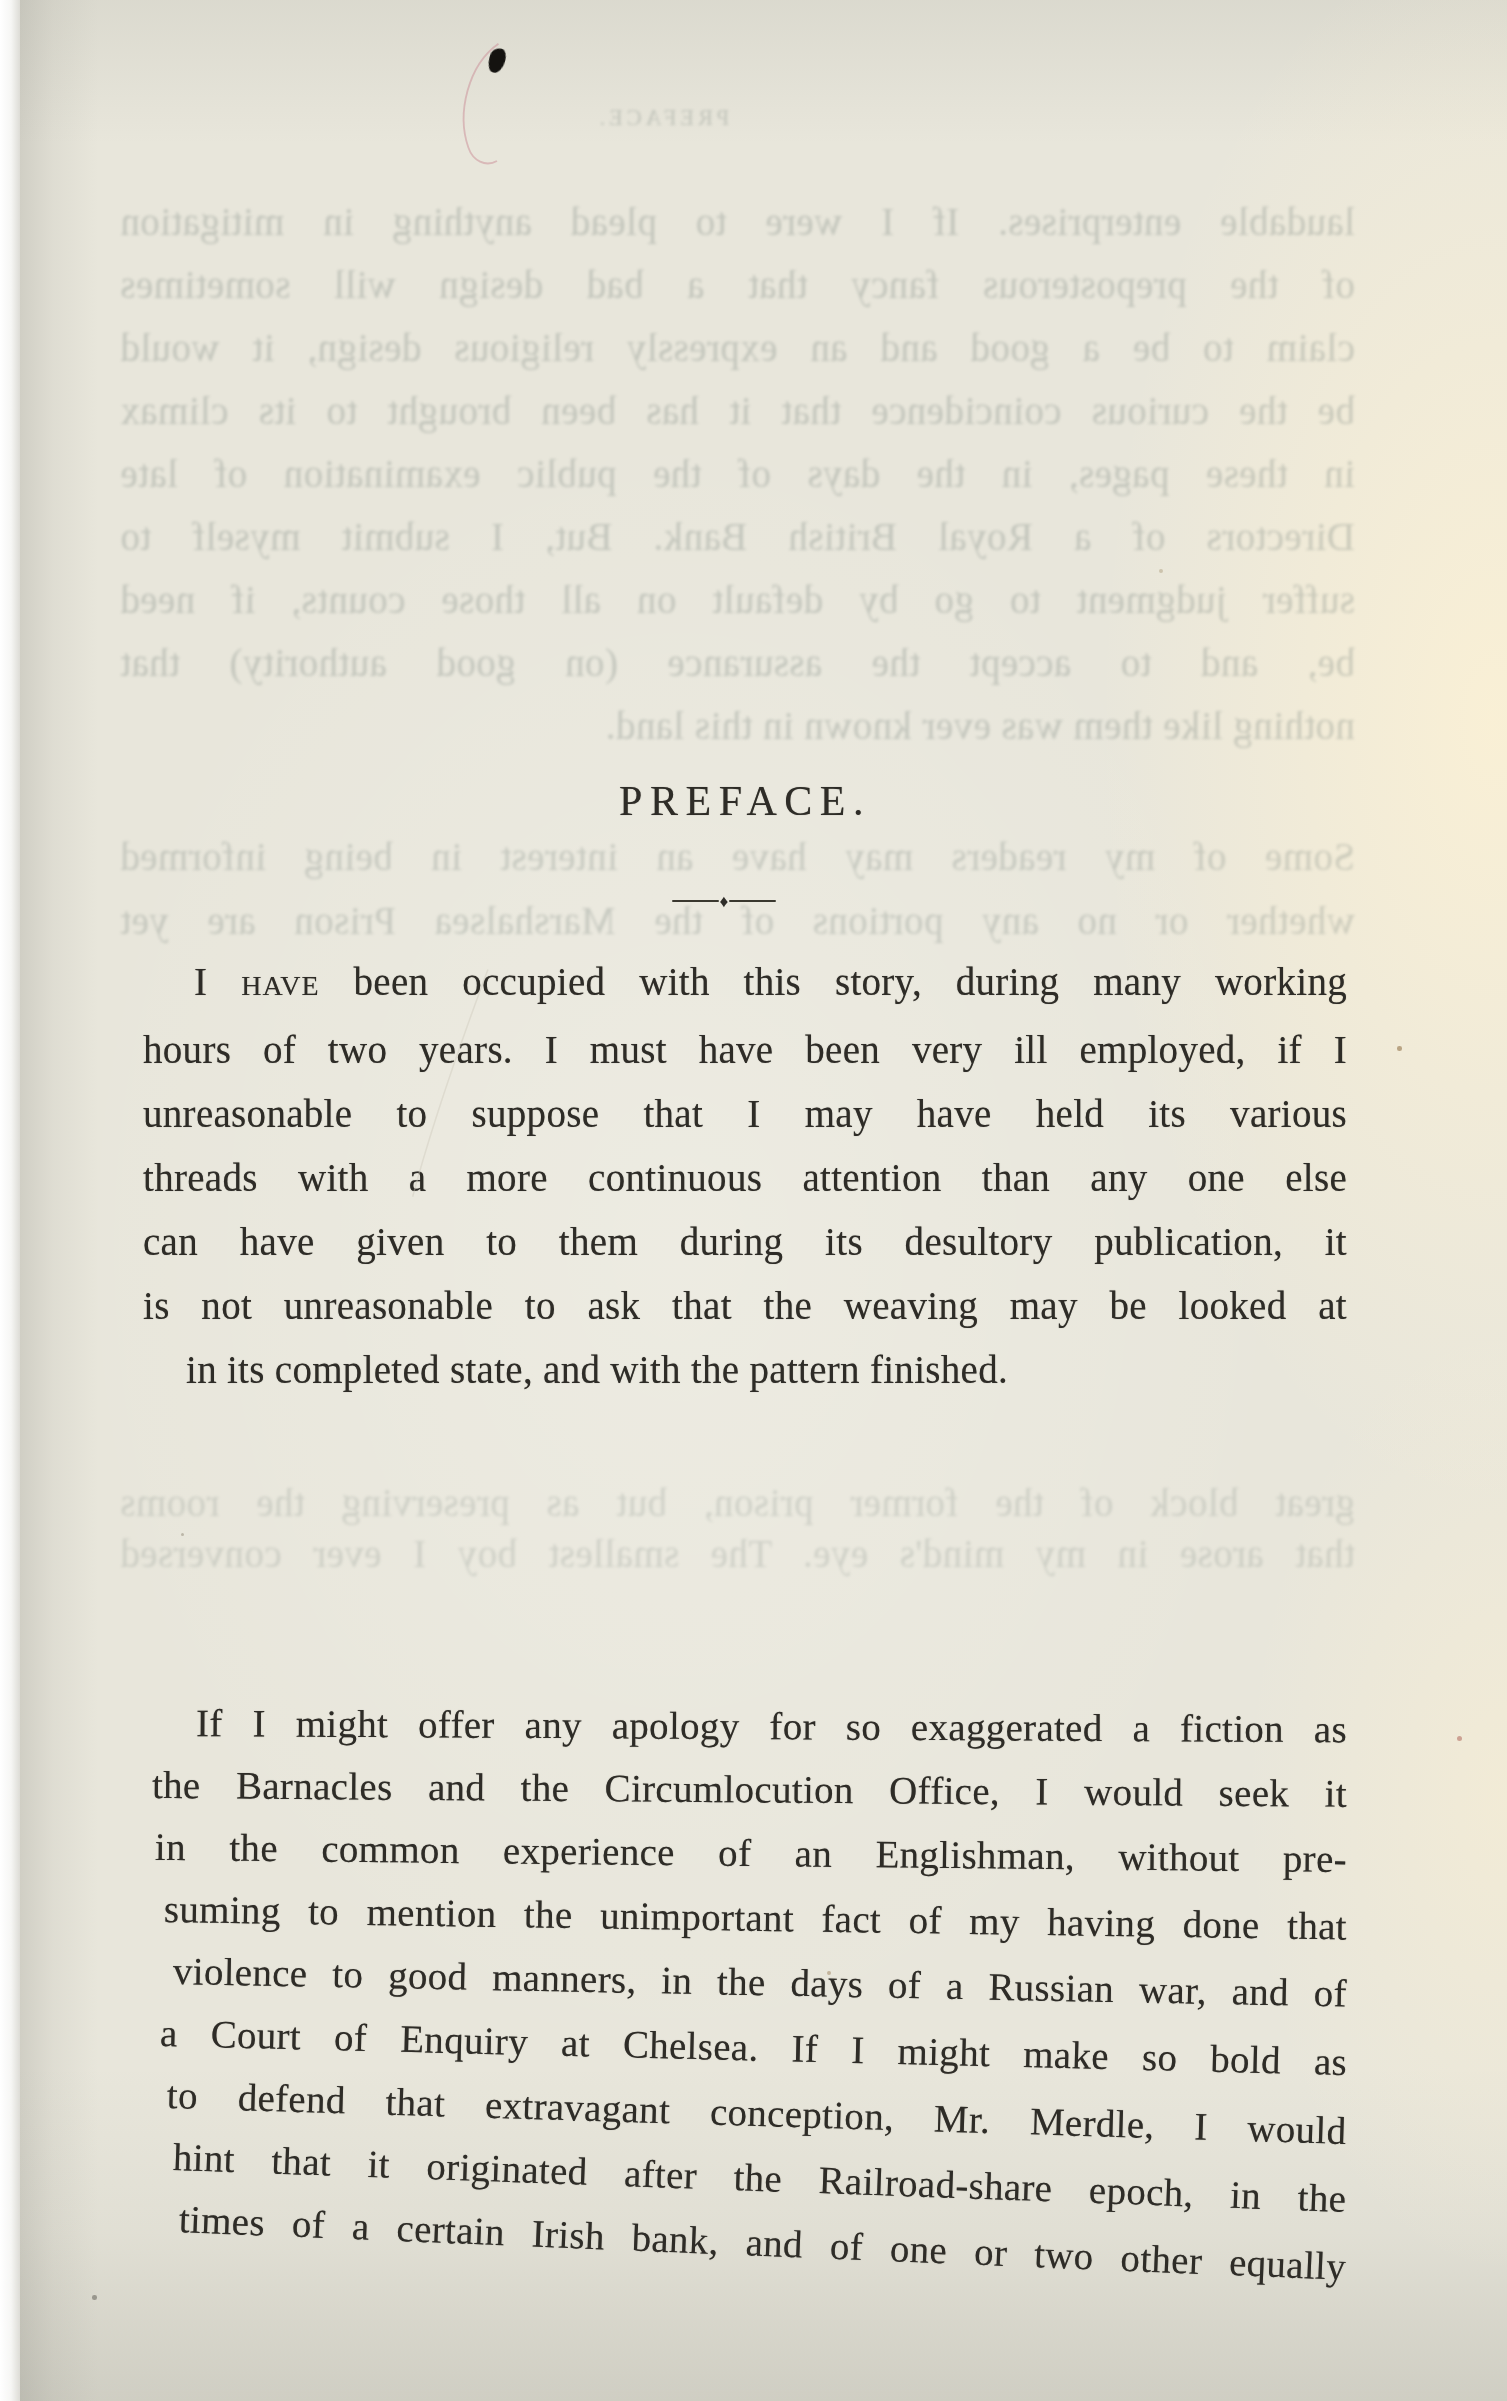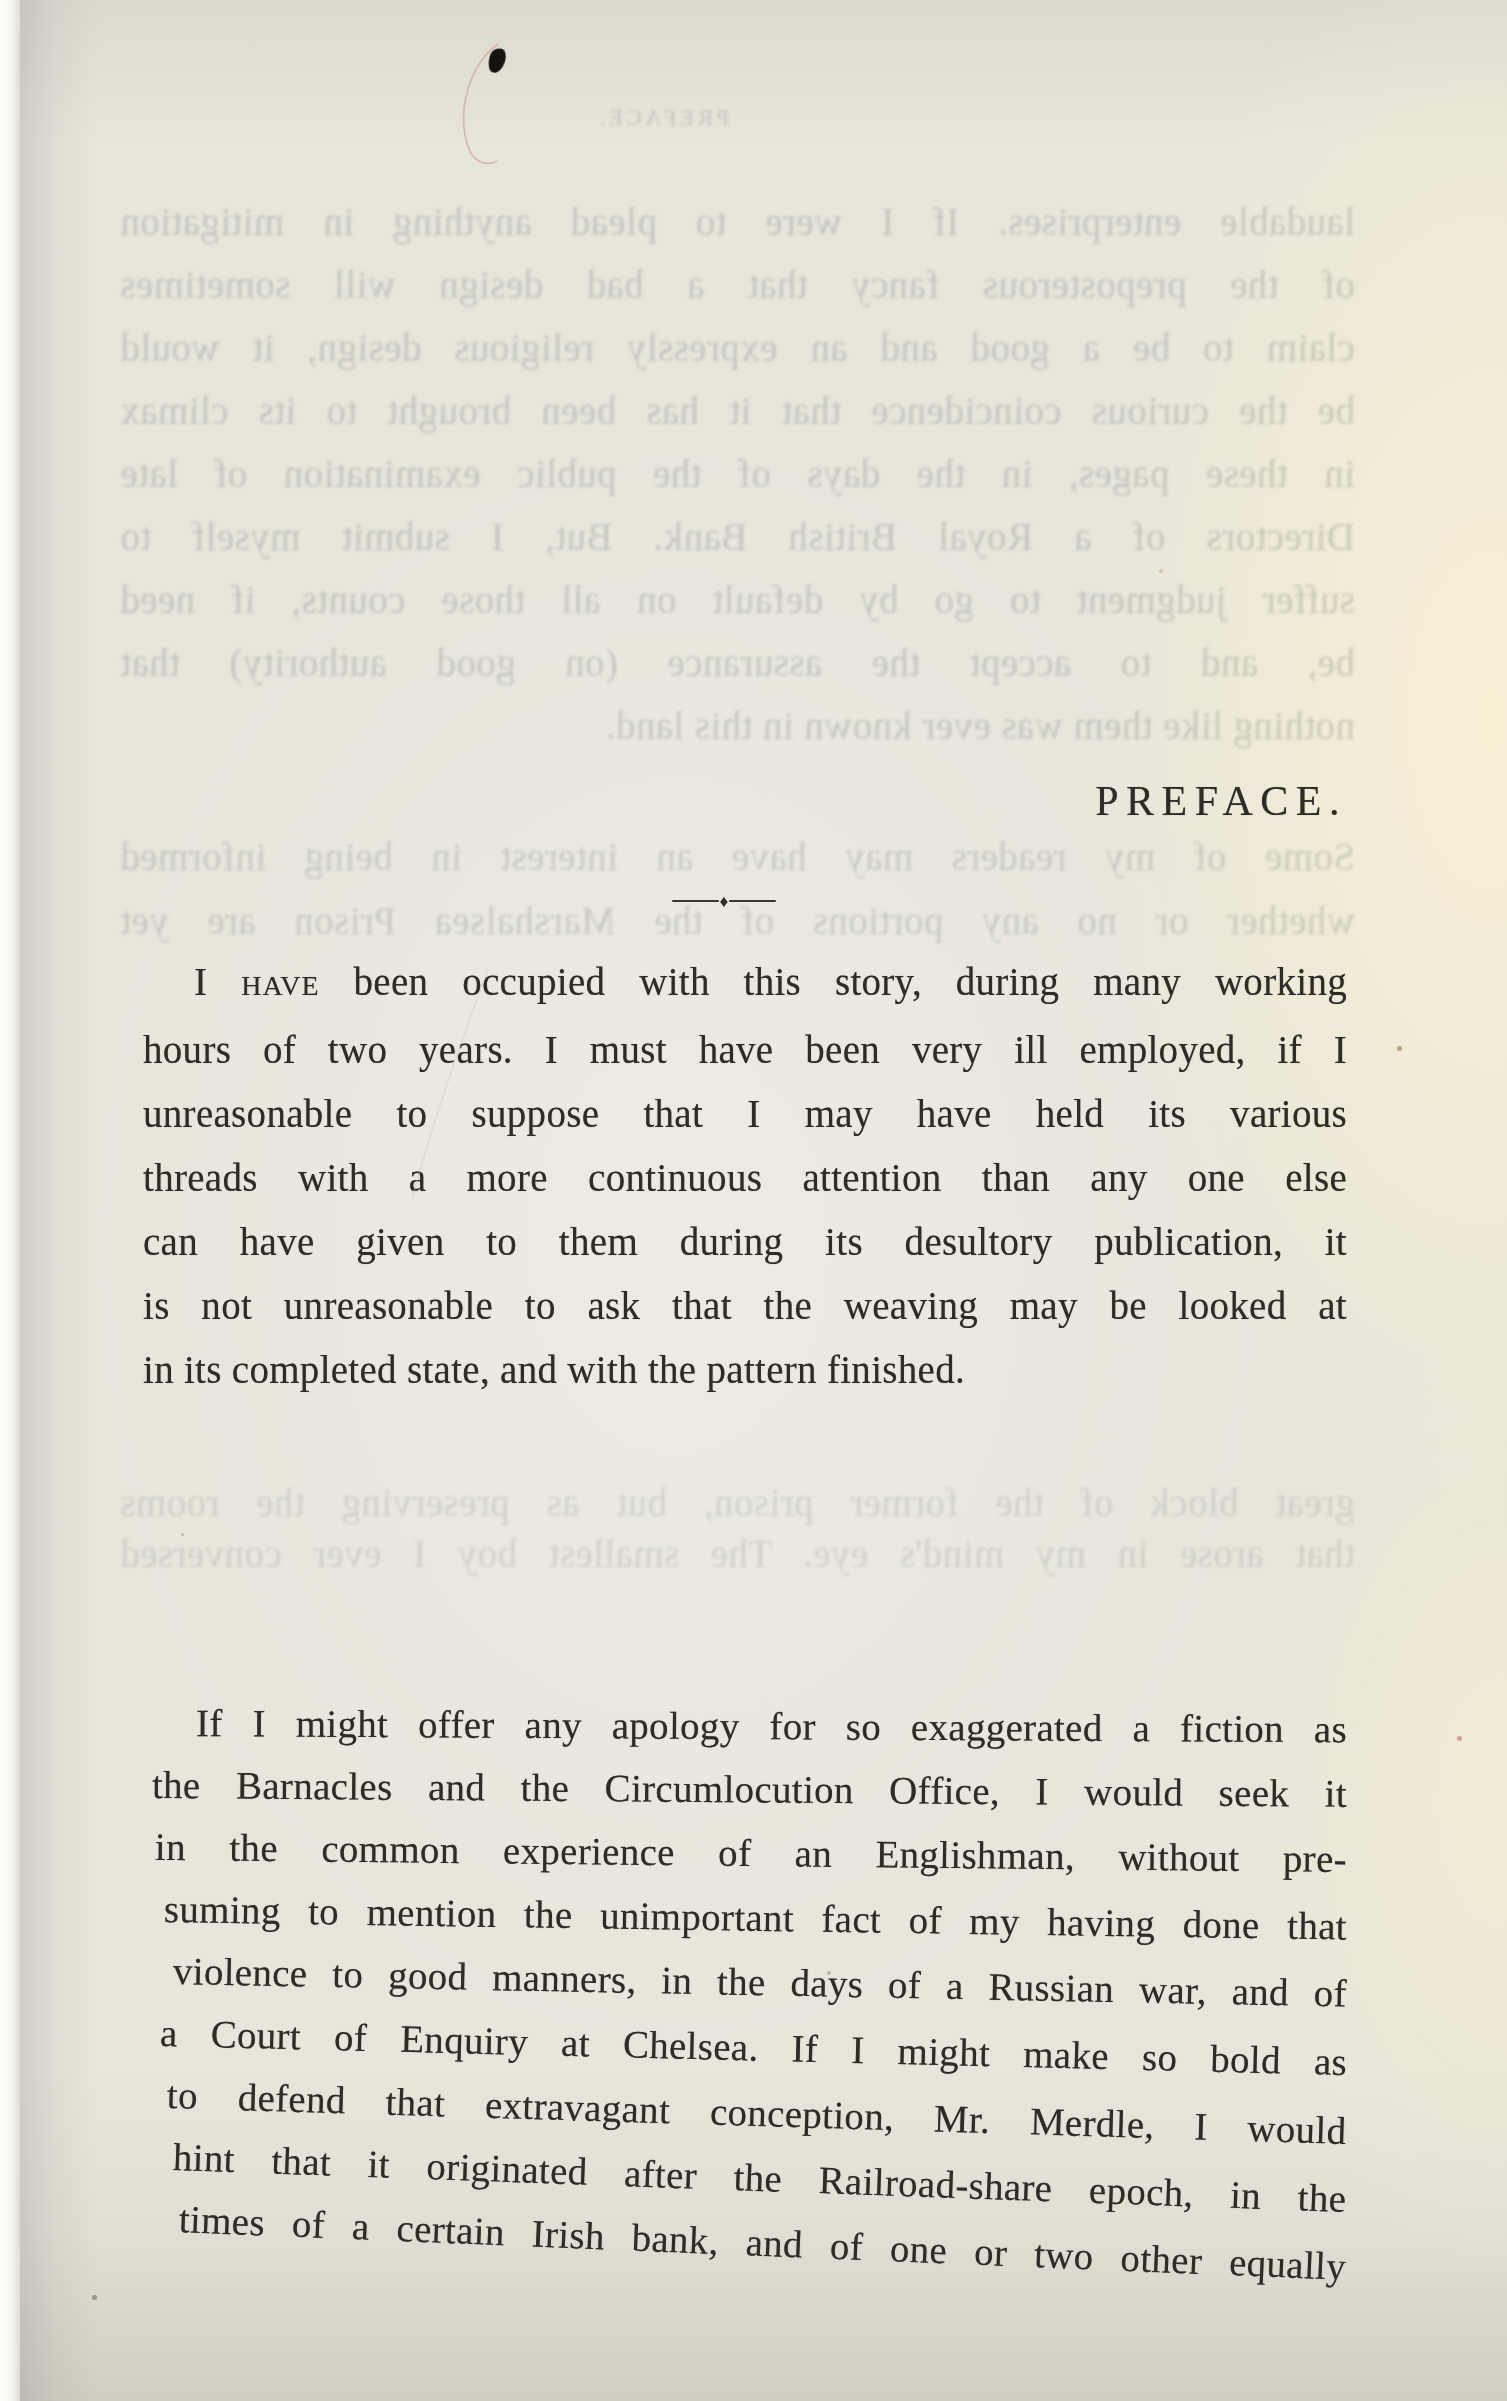--- a/index.html
+++ b/index.html
@@ -30,35 +30,35 @@
   .ghost .gline{text-align:justify;text-align-last:justify;}
   .ghost .gline:last-child.gshort{text-align-last:left;}
   #ghost-top{top:190px;opacity:.30;}
   #ghost-mid{top:825px;opacity:.28;line-height:64px;}
   #ghost-low{top:1477px;opacity:.22;line-height:51px;}
   .ghost-head{position:absolute;left:527px;top:105px;width:271px;transform:scaleX(-1);
     text-align:center;color:var(--ghost);opacity:.30;filter:blur(1.5px);
     font-size:22.6px;letter-spacing:3.8px;}
   
   .printed{color:var(--ink);filter:blur(0.3px);}
-  .title{position:absolute;left:143px;top:775px;width:1204px;text-align:right;
+  .title{position:absolute;left:143px;top:775px;width:1204px;text-align:center;
     font-size:42px;letter-spacing:7.5px;line-height:53px;
     text-shadow:0 0 0.8px rgba(40,38,30,.55);}
   .divider{position:absolute;left:664px;top:890px;width:120px;height:22.6px;
     display:flex;align-items:center;justify-content:center;filter:blur(0.3px);}
   .divider .rule{height:2.3px;width:47px;background:#3a382f;border-radius:1.5px;}
   .divider .gem{font-size:17.3px;line-height:1;color:#2f2d29;margin:0 0.8px;}
   .para{position:absolute;left:143px;width:1204px;font-size:39px;
     letter-spacing:0.3px;text-shadow:0 0 0.8px rgba(42,40,34,.5);}
   #para1{top:950px;line-height:64px;}
   #para2{top:1692px;line-height:62px;}
   .bline{text-align:justify;text-align-last:justify;}
   .bline .sc{font-size:28px;letter-spacing:1.1px;}
   #para1 .bline:first-child{padding-left:51px;}
-  #para1 .bline:last-child{text-align-last:left;}
+  #para1 .bline:last-child{text-align-last:left;margin-left:43px;}
   #para2 .bline{transform-origin:0 50%;}
   #para2 .bline:nth-child(1){padding-left:53px;transform:rotate(.30deg);}
   #para2 .bline:nth-child(2){margin-left:9px;transform:rotate(.42deg);}
   #para2 .bline:nth-child(3){margin-left:12px;transform:rotate(.58deg);}
   #para2 .bline:nth-child(4){margin-left:21px;transform:rotate(.85deg);}
   #para2 .bline:nth-child(5){margin-left:30px;transform:rotate(1.1deg);}
   #para2 .bline:nth-child(6){margin-left:16.6px;transform:rotate(1.4deg);}
   #para2 .bline:nth-child(7){margin-left:24px;transform:rotate(1.75deg);}
   #para2 .bline:nth-child(8){margin-left:30px;transform:rotate(2.05deg);}
   #para2 .bline:nth-child(9){margin-left:36px;transform:rotate(2.35deg);}

